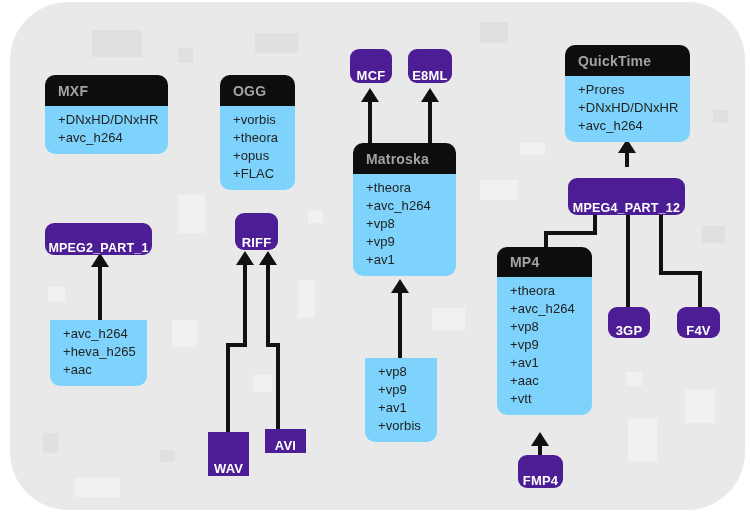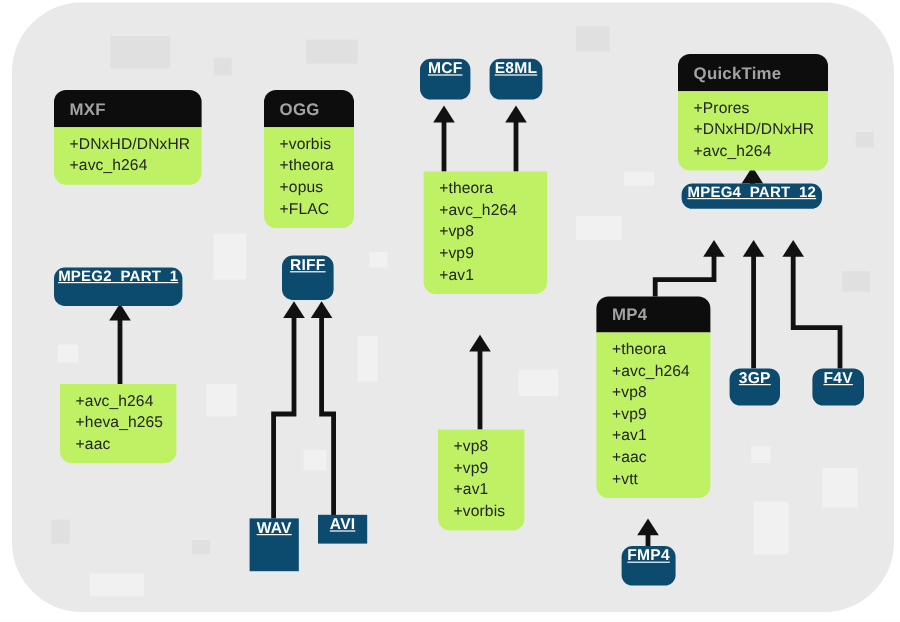--- a/index.html
+++ b/index.html
@@ -14,31 +14,31 @@
   .decor{position:absolute;}
   .decor.dark{background:#e0e0e0;}
   .decor.light{background:#f1f1f1;}
   .node{position:absolute;}
   .node-header{
     background:#0d0d0d;color:#a3a3a3;font-weight:700;font-size:14px;
     height:31px;display:flex;align-items:center;padding:12px 13px;
     border-radius:10px 10px 0 0;letter-spacing:.2px;box-sizing:border-box;
   }
   .node-body{
-    background:#bef264;border-radius:0 0 10px 10px;
+    background:#7dd3fc;border-radius:0 0 10px 10px;
     padding:5px 0 7px 0;
   }
   .item{
     font-size:13px;line-height:18px;color:#222;padding:0 13px;
     white-space:nowrap;letter-spacing:.1px;
   }
   .mini{
-    position:absolute;background:#0c4a6e;color:#fff;font-weight:700;
-    display:flex;align-items:flex-start;justify-content:center;
-    border-radius:9px;font-size:13px;letter-spacing:.2px;box-sizing:border-box;text-decoration:underline;
+    position:absolute;background:#4c1d95;color:#fff;font-weight:700;
+    display:flex;align-items:flex-end;justify-content:center;
+    border-radius:9px;font-size:13px;letter-spacing:.2px;box-sizing:border-box;
   }
   .mini.square{border-radius:0;}
   svg.arrows{position:absolute;left:0;top:0;pointer-events:none;}
   svg.arrows path{stroke:#111;stroke-width:4;fill:none;stroke-linejoin:miter;}
   svg.arrows polygon{fill:#111;}
 </style>
 </head>
 <body>
 
 <div class="canvas"></div>
@@ -124,20 +124,21 @@
   <div class="node-header">OGG</div>
   <div class="node-body">
     <div class="item">+vorbis</div>
     <div class="item">+theora</div>
     <div class="item">+opus</div>
     <div class="item">+FLAC</div>
   </div>
 </div>
 
 <div class="node" style="left:353px;top:143px;width:103px">
+  <div class="node-header">Matroska</div>
   <div class="node-body">
     <div class="item">+theora</div>
     <div class="item">+avc_h264</div>
     <div class="item">+vp8</div>
     <div class="item">+vp9</div>
     <div class="item">+av1</div>
   </div>
 </div>
 
 <div class="node" style="left:565px;top:45px;width:125px">
@@ -184,21 +185,21 @@
 </div>
 <div class="mini" style="left:408px;top:49px;width:44px;height:34px">
   <span>E8ML</span>
 </div>
 <div class="mini" style="left:45px;top:223px;width:107px;height:32px;font-size:12.5px">
   <span>MPEG2_PART_1</span>
 </div>
 <div class="mini" style="left:235px;top:213px;width:43px;height:37px">
   <span>RIFF</span>
 </div>
-<div class="mini" style="left:568px;top:153px;width:117px;height:21px;font-size:12.5px">
+<div class="mini" style="left:568px;top:178px;width:117px;height:37px;font-size:12.5px">
   <span>MPEG4_PART_12</span>
 </div>
 <div class="mini" style="left:608px;top:307px;width:42px;height:31px">
   <span>3GP</span>
 </div>
 <div class="mini" style="left:677px;top:307px;width:43px;height:31px">
   <span>F4V</span>
 </div>
 <div class="mini" style="left:518px;top:455px;width:45px;height:33px">
   <span>FMP4</span>

